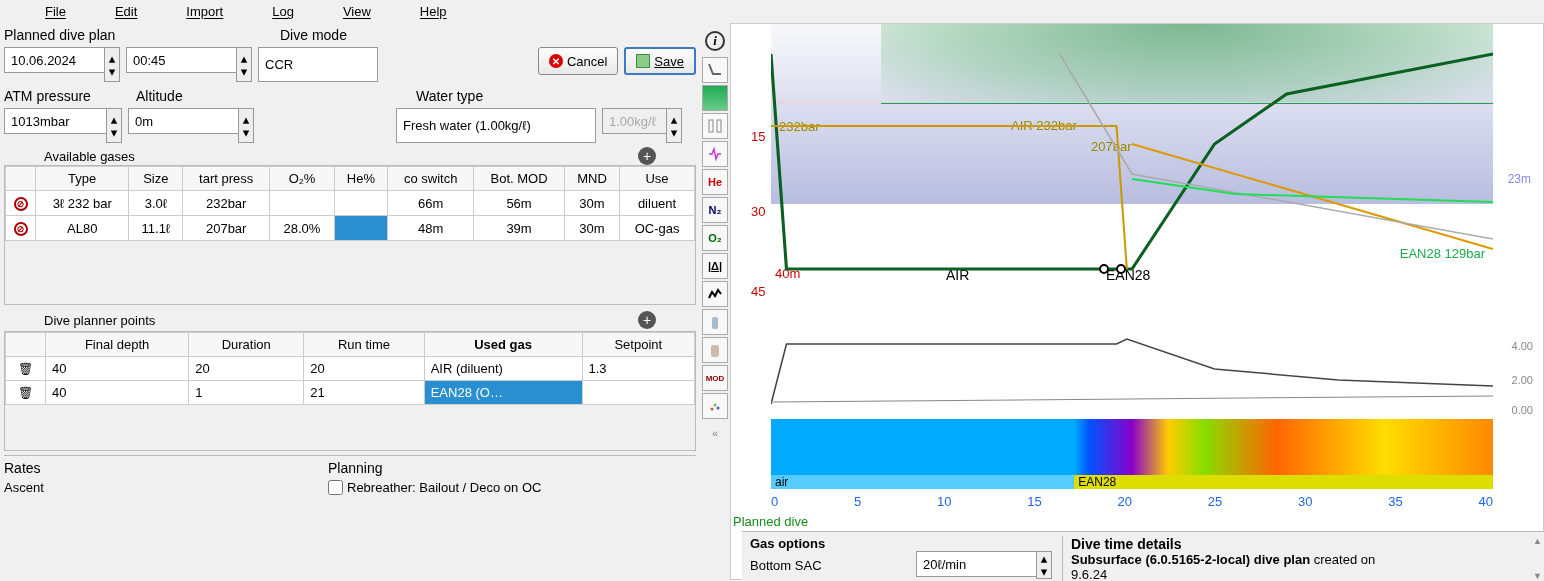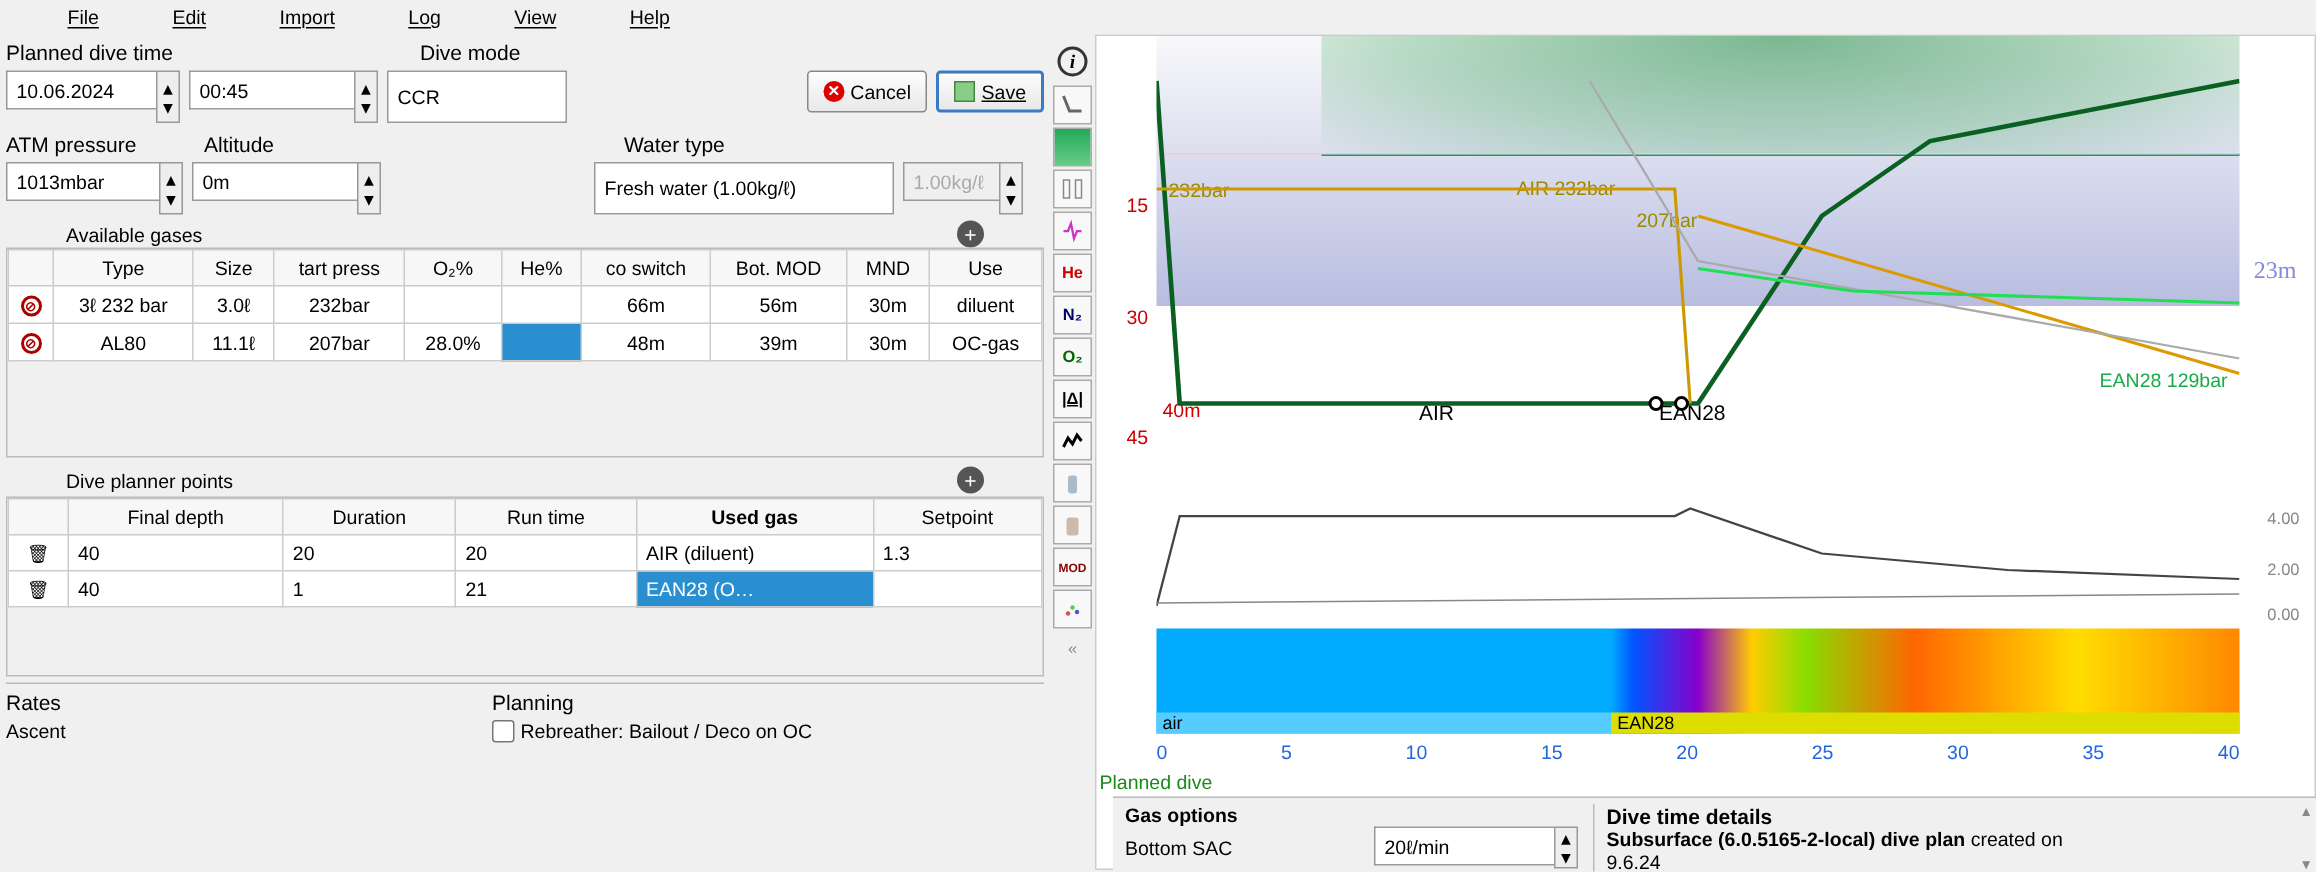--- a/index.html
+++ b/index.html
@@ -61,21 +61,21 @@
   
   
   .graph-canvas { flex: 1; position: relative; background: #fff; border: 1px solid #ccc; overflow: hidden; }
   .profile-zone { position: absolute; left: 40px; top: 0; right: 50px; height: 300px; background: linear-gradient(#f8f8fb,#b8bde0 60%, #fff 60%); }
   .green-fill { position: absolute; top: 0; left: 110px; right: 0; height: 80px; background: radial-gradient(ellipse at top, rgba(0,120,40,0.5), rgba(50,160,80,0.3) 60%, transparent); border-bottom: 2px solid #0a6; }
   .depth-label { position: absolute; color: #c00; font-size: 13px; left: 20px; }
   .gf-label { position: absolute; color: #0a0; font-size: 13px; }
   .bar-label { position: absolute; color: #9a8a00; font-size: 13px; }
   .gas-label { position: absolute; font-size: 14px; }
   .ean-label { position: absolute; color: #1aaa4a; font-size: 13px; }
-  .purple-label { position: absolute; color: #88d; font-size: 16px; font-family: Liberation Serif, serif; }
+  .purple-label { position: absolute; color: #88d; font-size: 12px; }
   .pink-line { position: absolute; border-top: 1px solid #f8c8d0; }
   
   .pp-zone { position: absolute; left: 40px; right: 50px; top: 310px; height: 80px; background: #fff; }
   .pp-label { position: absolute; right: -40px; font-size: 11px; color: #888; }
   
   .heatmap { position: absolute; left: 40px; right: 50px; top: 395px; height: 70px; background: linear-gradient(to right, #00aaff 0%, #00aaff 42%, #0055ff 44%, #8800cc 50%, #ffcc00 55%, #88dd00 60%, #ff6600 70%, #ffdd00 85%, #ff8800 100%); }
   .heatmap .gasbar { position: absolute; bottom: 0; height: 14px; left: 0; right: 0; background: linear-gradient(to right, #55ccff 0%, #55ccff 42%, #dd0 42%, #dd0 100%); display: flex; }
   .heatmap .gasbar span { font-size: 12px; padding: 0 4px; }
   
   .time-axis { position: absolute; left: 40px; right: 50px; top: 470px; height: 20px; display: flex; justify-content: space-between; color: #26d; font-size: 13px; }
@@ -107,21 +107,21 @@
   <span>Log</span>
   <span>View</span>
   <span>Help</span>
 </div>
 
 <div class="main-layout">
 
   <div class="left-panel">
     <div class="form-row">
       <div class="form-group" style="width:126px">
-          <label class="form-label">Planned dive time</label>
+          <label class="form-label">Planned dive plan</label>
         </div>
       <div class="form-group" style="width:138px"></div>
       <div class="form-group">
           <label class="form-label">Dive mode</label>
         </div>
     </div>
     <div class="form-row">
       <div class="spinner">
           <input style="width: 100px;" value="10.06.2024">
           <div class="arrows">

